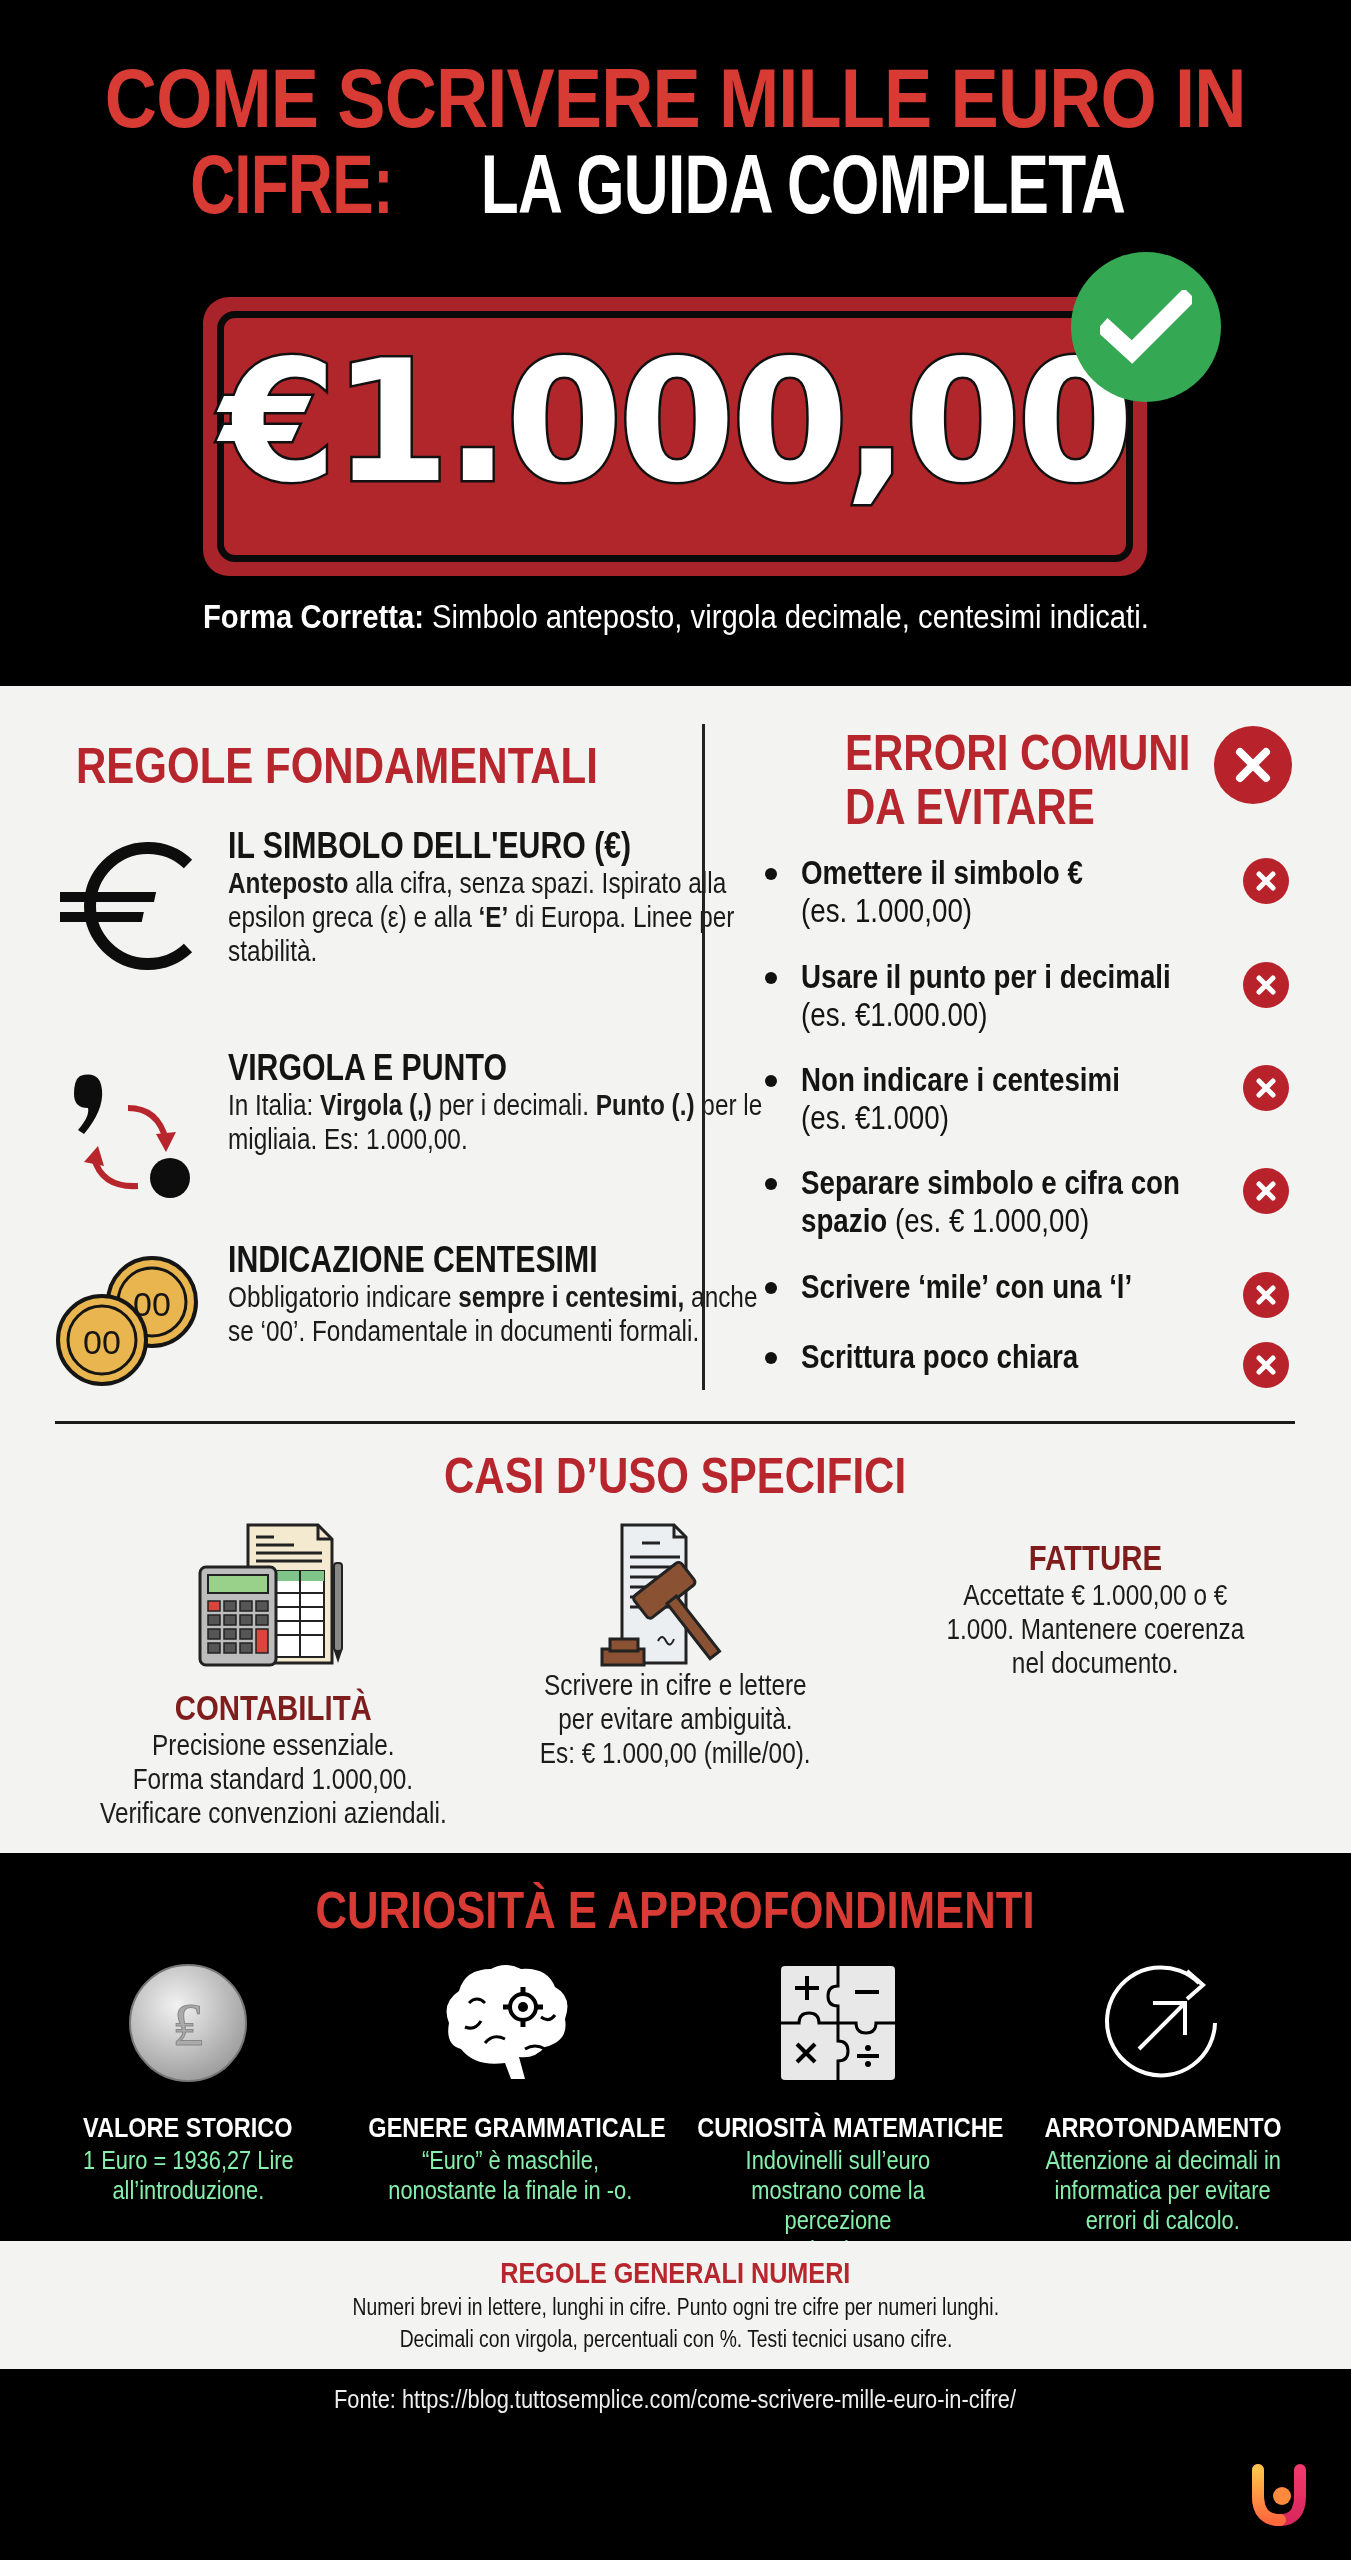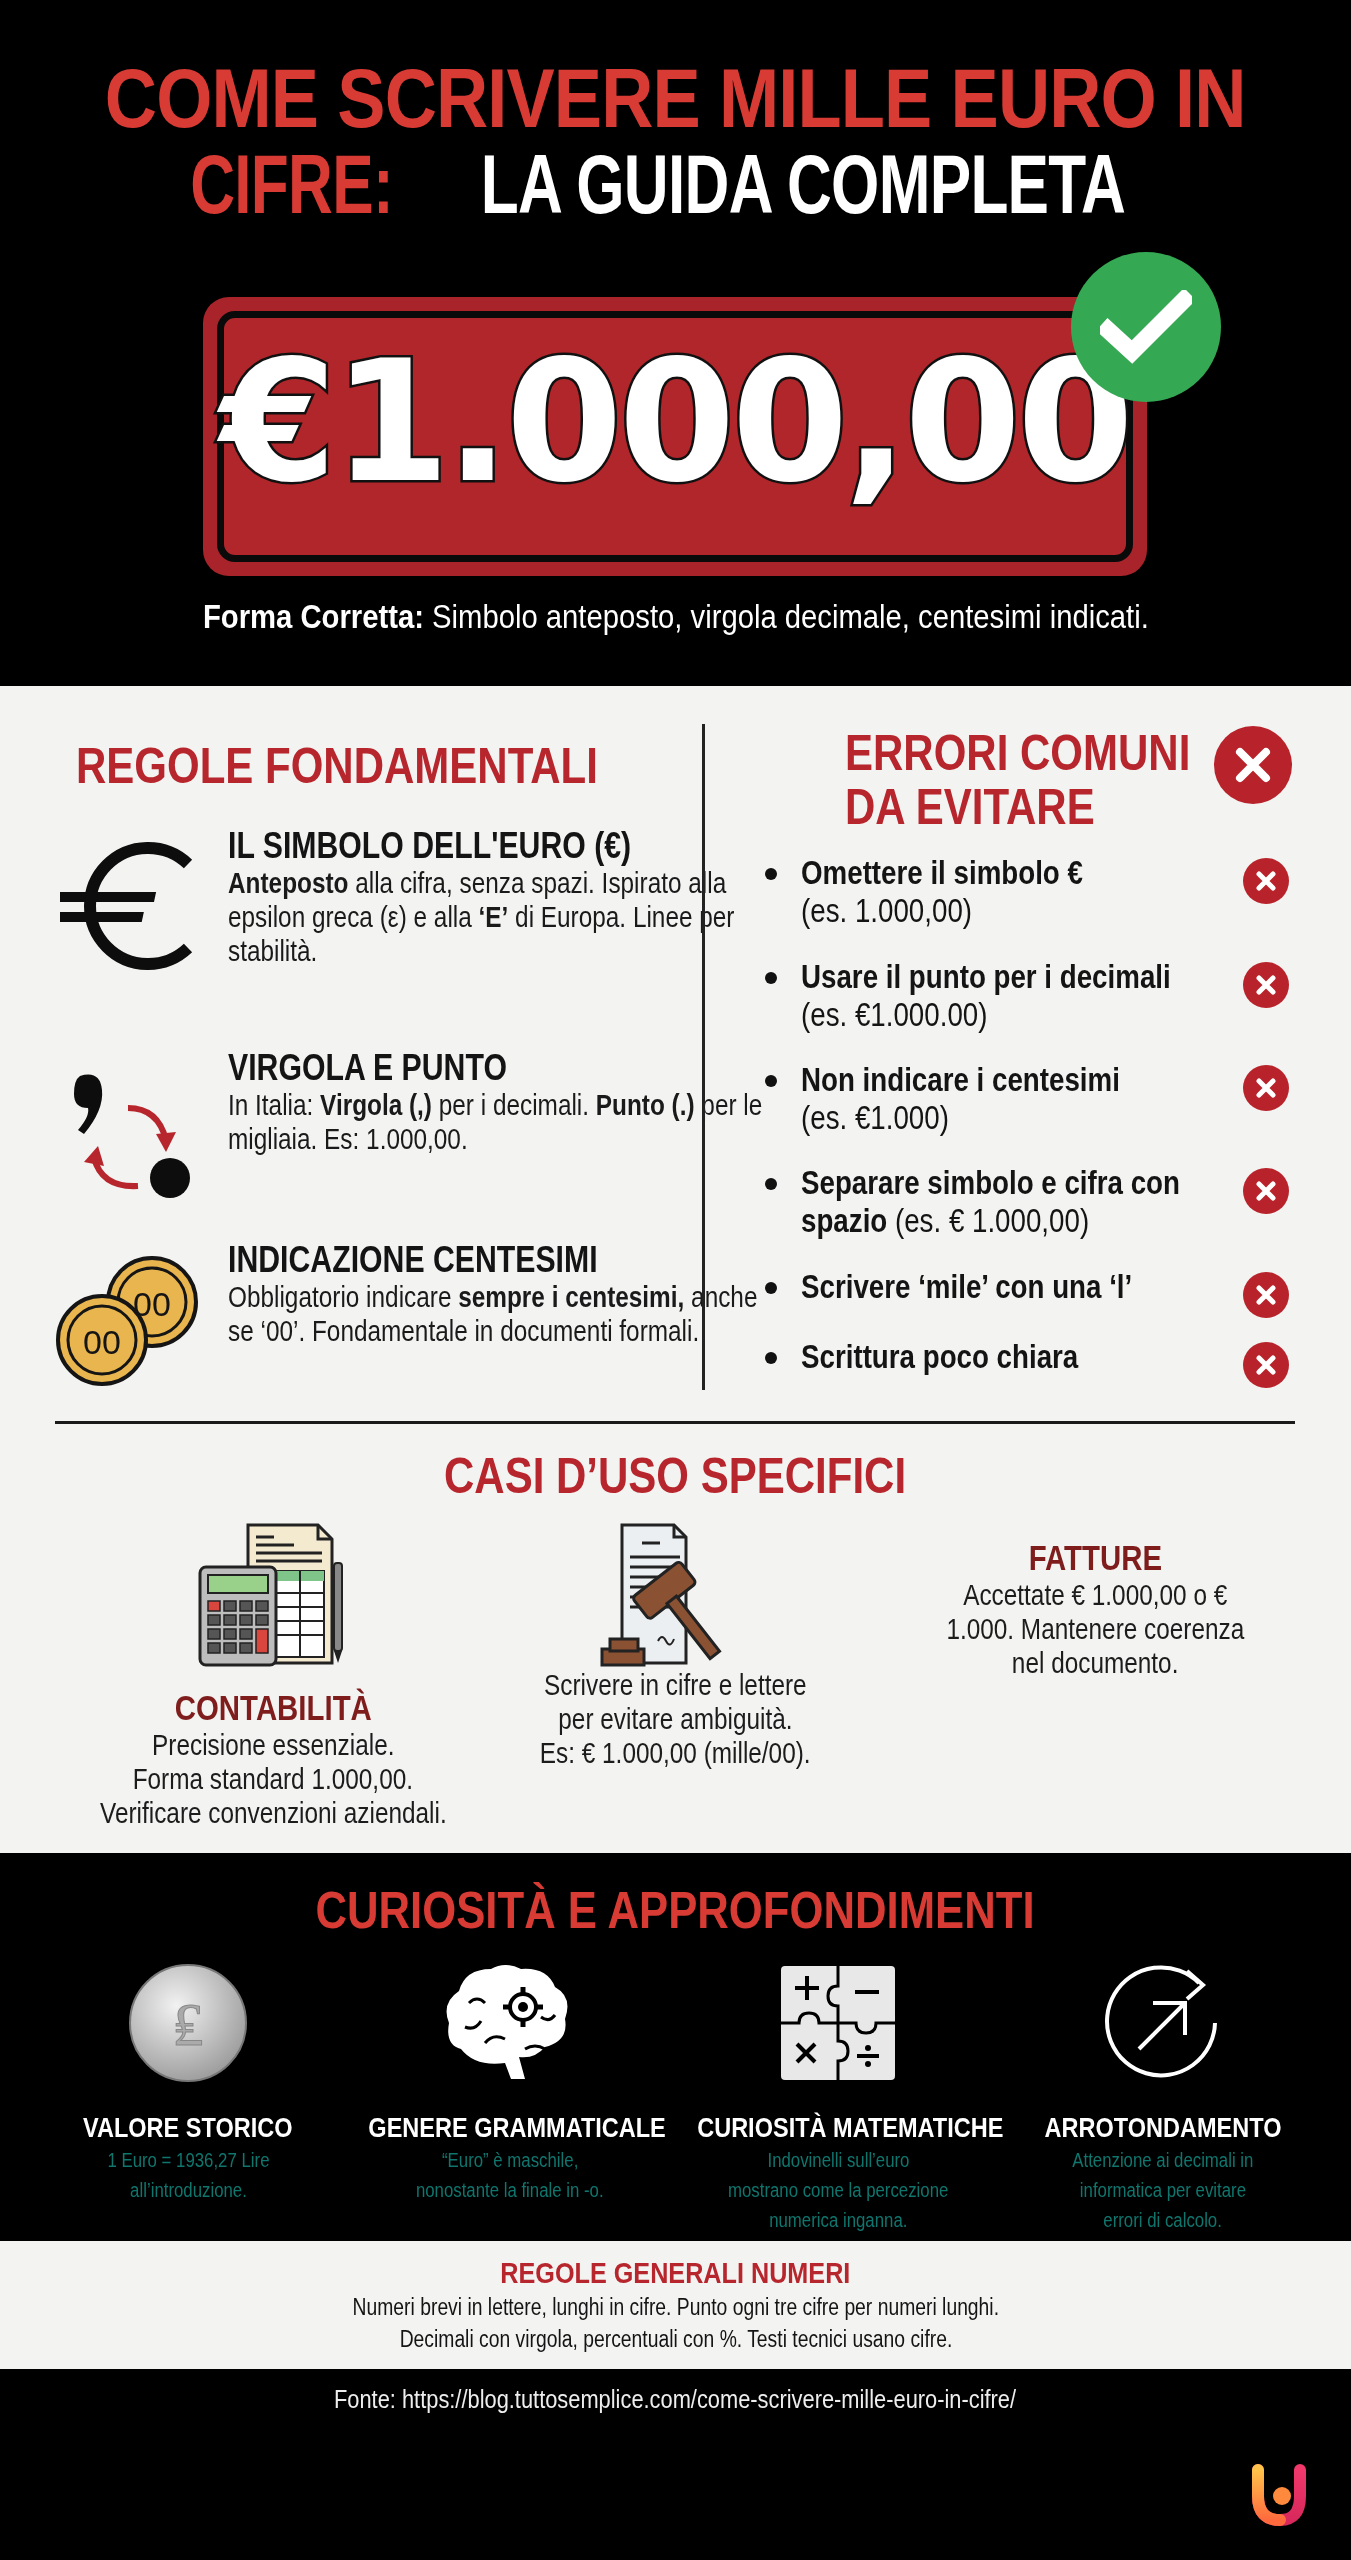--- a/index.html
+++ b/index.html
@@ -62,21 +62,21 @@
   .case-icon { height: 150px; display: flex; align-items: flex-end; justify-content: center; }
   .case-head { margin-top: 20px; font-size: 35px; font-weight: 700; color: #7f1d1d; line-height: 40px; white-space: nowrap; }
   .case-body { font-size: 29px; color: #1c1c1c; line-height: 34px; }
 
   
   #curio { position: absolute; left: 0; top: 1853px; width: 1351px; height: 480px; background: #000; }
   #curio-title { position: absolute; left: 0; width: 1351px; text-align: center; top: 26px; font-size: 52px; line-height: 62px; color: #d83a34; font-weight: 700; white-space: nowrap; }
   .curio-item { position: absolute; top: 100px; width: 340px; text-align: center; }
   .curio-icon { height: 140px; display: flex; align-items: center; justify-content: center; }
   .curio-head { margin-top: 18px; font-size: 28px; font-weight: 700; color: #fff; line-height: 34px; white-space: nowrap; }
-  .curio-body { font-size: 20px; color: #0f766e; line-height: 30px; }
+  .curio-body { font-size: 26px; color: #86efac; line-height: 30px; }
 
   
   #general { position: absolute; left: 0; top: 2241px; width: 1351px; height: 128px; background: #f3f3f2; text-align: center; }
   #general-title { margin-top: 14px; font-size: 30px; line-height: 36px; color: #b8262d; font-weight: 700; }
   .general-line { font-size: 23px; line-height: 32px; color: #141414; white-space: nowrap; }
 
   #source { position: absolute; left: 0; width: 1351px; top: 2383px; text-align: center; color: #eee; font-size: 26px; line-height: 32px; white-space: nowrap; }
   #logo { position: absolute; left: 1250px; top: 2462px; width: 58px; height: 64px; }
 </style>
 </head>

